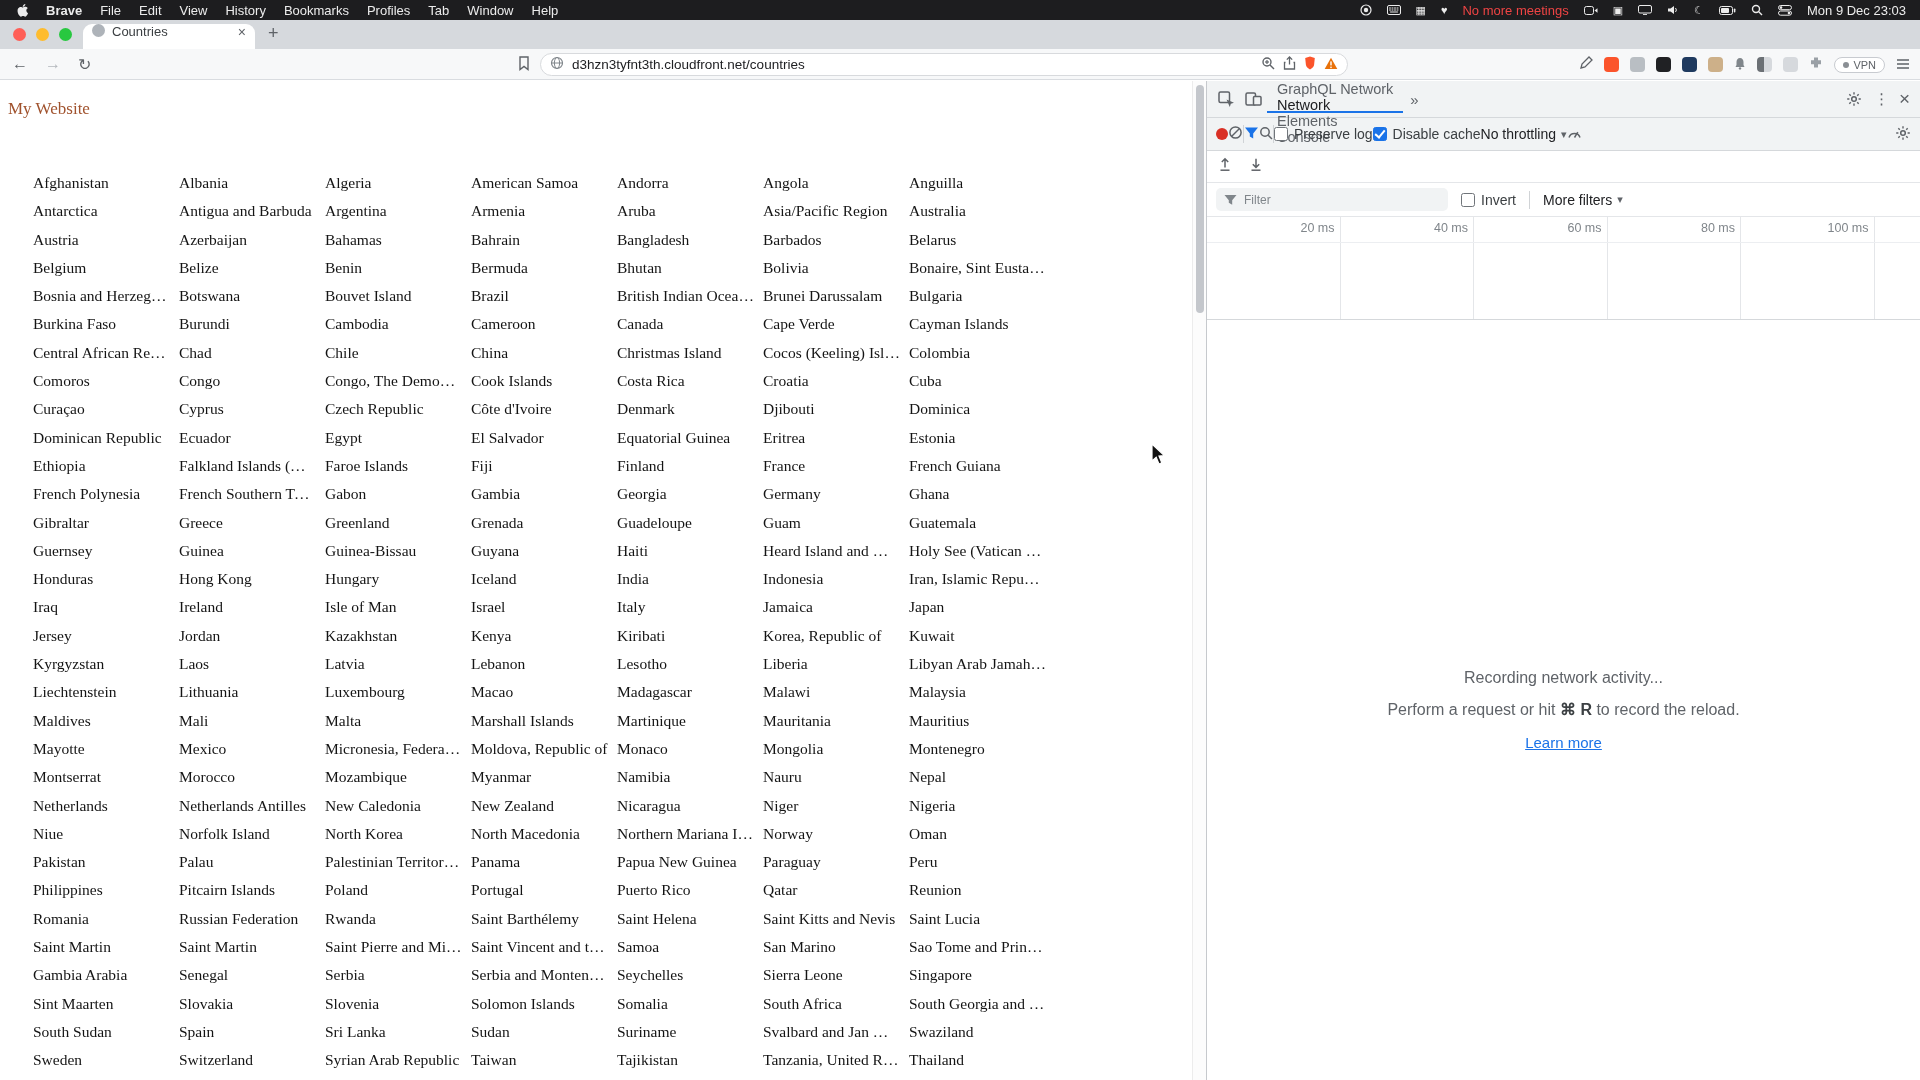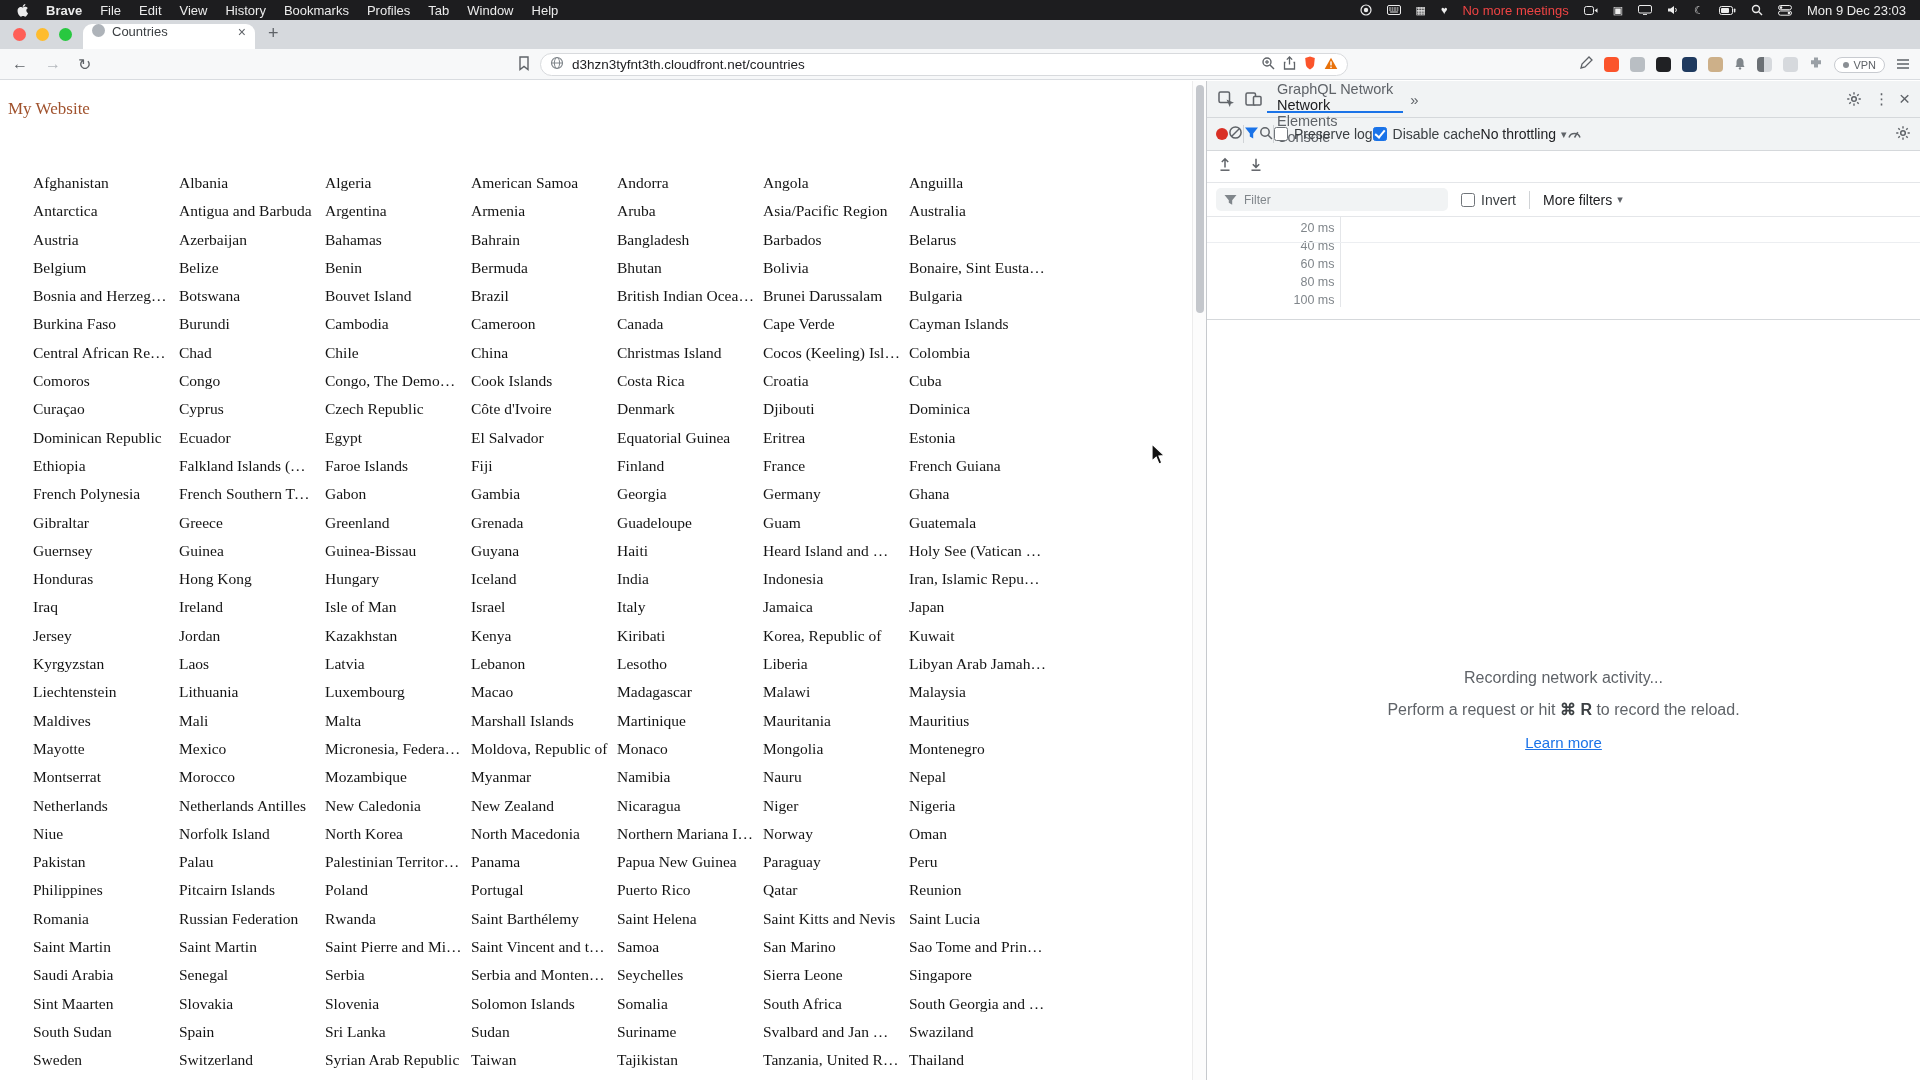--- a/index.html
+++ b/index.html
@@ -103,21 +103,21 @@
   .filter-box input { border:none; outline:none; background:transparent; width:170px; font-size:12px;
                       color:#a16207; font-family:inherit; }
   .filter-box input::placeholder { color:#80868b; }
 
   .dt-chips { height:33px; background:#fff; border-bottom:1px solid #e4e6e9; display:flex;
               align-items:center; padding:0 8px; gap:7px; }
   .chip { height:21px; padding:0 9px; border:1px solid #c4c7ca; border-radius:7px; display:flex;
           align-items:center; font-size:13.5px; color:#474b4f; background:#fff; white-space:nowrap; }
   .chip.selected { background:var(--chip-selected-bg,#d7e4fb); border-color:transparent; color:#0b2e6b; }
 
-  .dt-timeline { height:103px; border-bottom:1px solid #d5d8db; display:flex; position:relative; background:#fff;flex-direction:column; }
+  .dt-timeline { height:103px; border-bottom:1px solid #d5d8db; display:flex; position:relative; background:#fff; }
   .dt-timeline::after { content:""; position:absolute; left:0; right:0; top:25px; border-top:1px solid #eceef1; }
   .tl-col { width:133.5px; border-right:1px solid #e4e6e9; font-size:12.5px; color:#80868b;
             text-align:right; padding:4px 5px 0 0; flex:none; }
   .tl-fill { flex:1; }
 
   .dt-empty { position:absolute; left:0; right:0; top:588px; text-align:center; color:#5f6368; }
   .dt-empty .l1 { font-size:16px; margin-bottom:13px; }
   .dt-empty .l2 { font-size:16px; margin-bottom:15px; }
   .dt-empty .kbd { font-weight:bold; color:#3c4043; }
   .dt-empty a { color:var(--accent,#1a73e8); text-decoration:underline; font-size:15px; }
@@ -478,21 +478,21 @@
         <div class="country">Saint Helena</div>
         <div class="country">Saint Kitts and Nevis</div>
         <div class="country">Saint Lucia</div>
         <div class="country">Saint Martin</div>
         <div class="country">Saint Martin</div>
         <div class="country">Saint Pierre and Miquelon</div>
         <div class="country">Saint Vincent and the Grenadines</div>
         <div class="country">Samoa</div>
         <div class="country">San Marino</div>
         <div class="country">Sao Tome and Principe</div>
-        <div class="country">Saudi Arabia</div>
+        <div class="country">Gambia Arabia</div>
         <div class="country">Senegal</div>
         <div class="country">Serbia</div>
         <div class="country">Serbia and Montenegro</div>
         <div class="country">Seychelles</div>
         <div class="country">Sierra Leone</div>
         <div class="country">Singapore</div>
         <div class="country">Sint Maarten</div>
         <div class="country">Slovakia</div>
         <div class="country">Slovenia</div>
         <div class="country">Solomon Islands</div>

